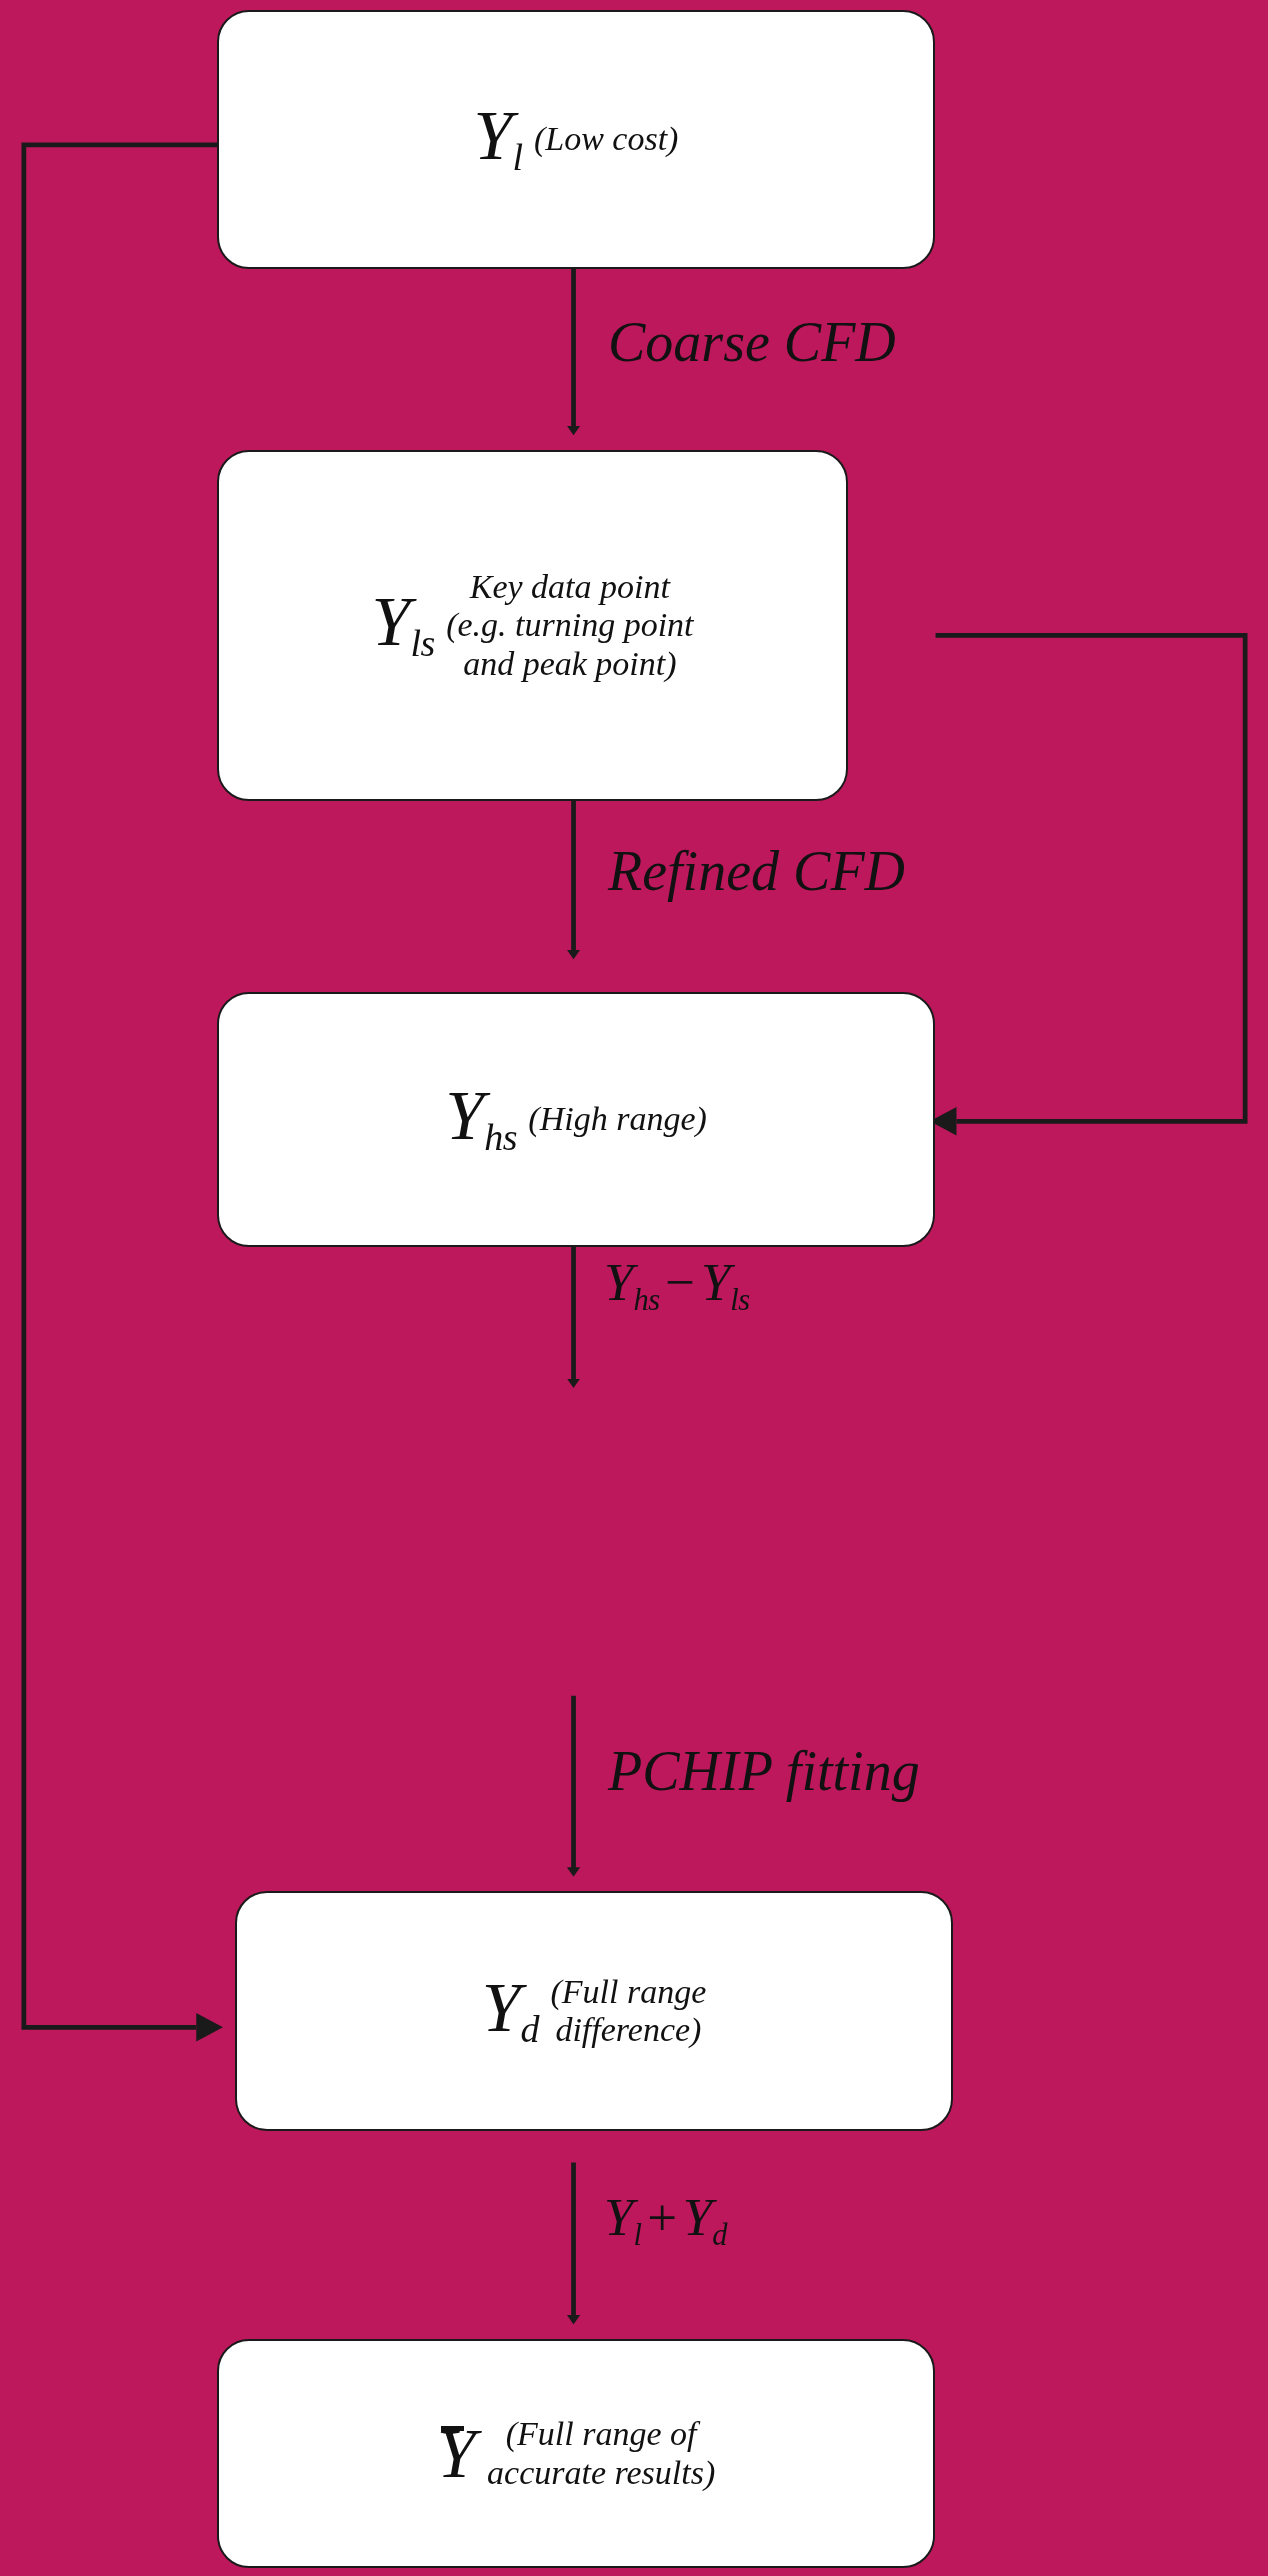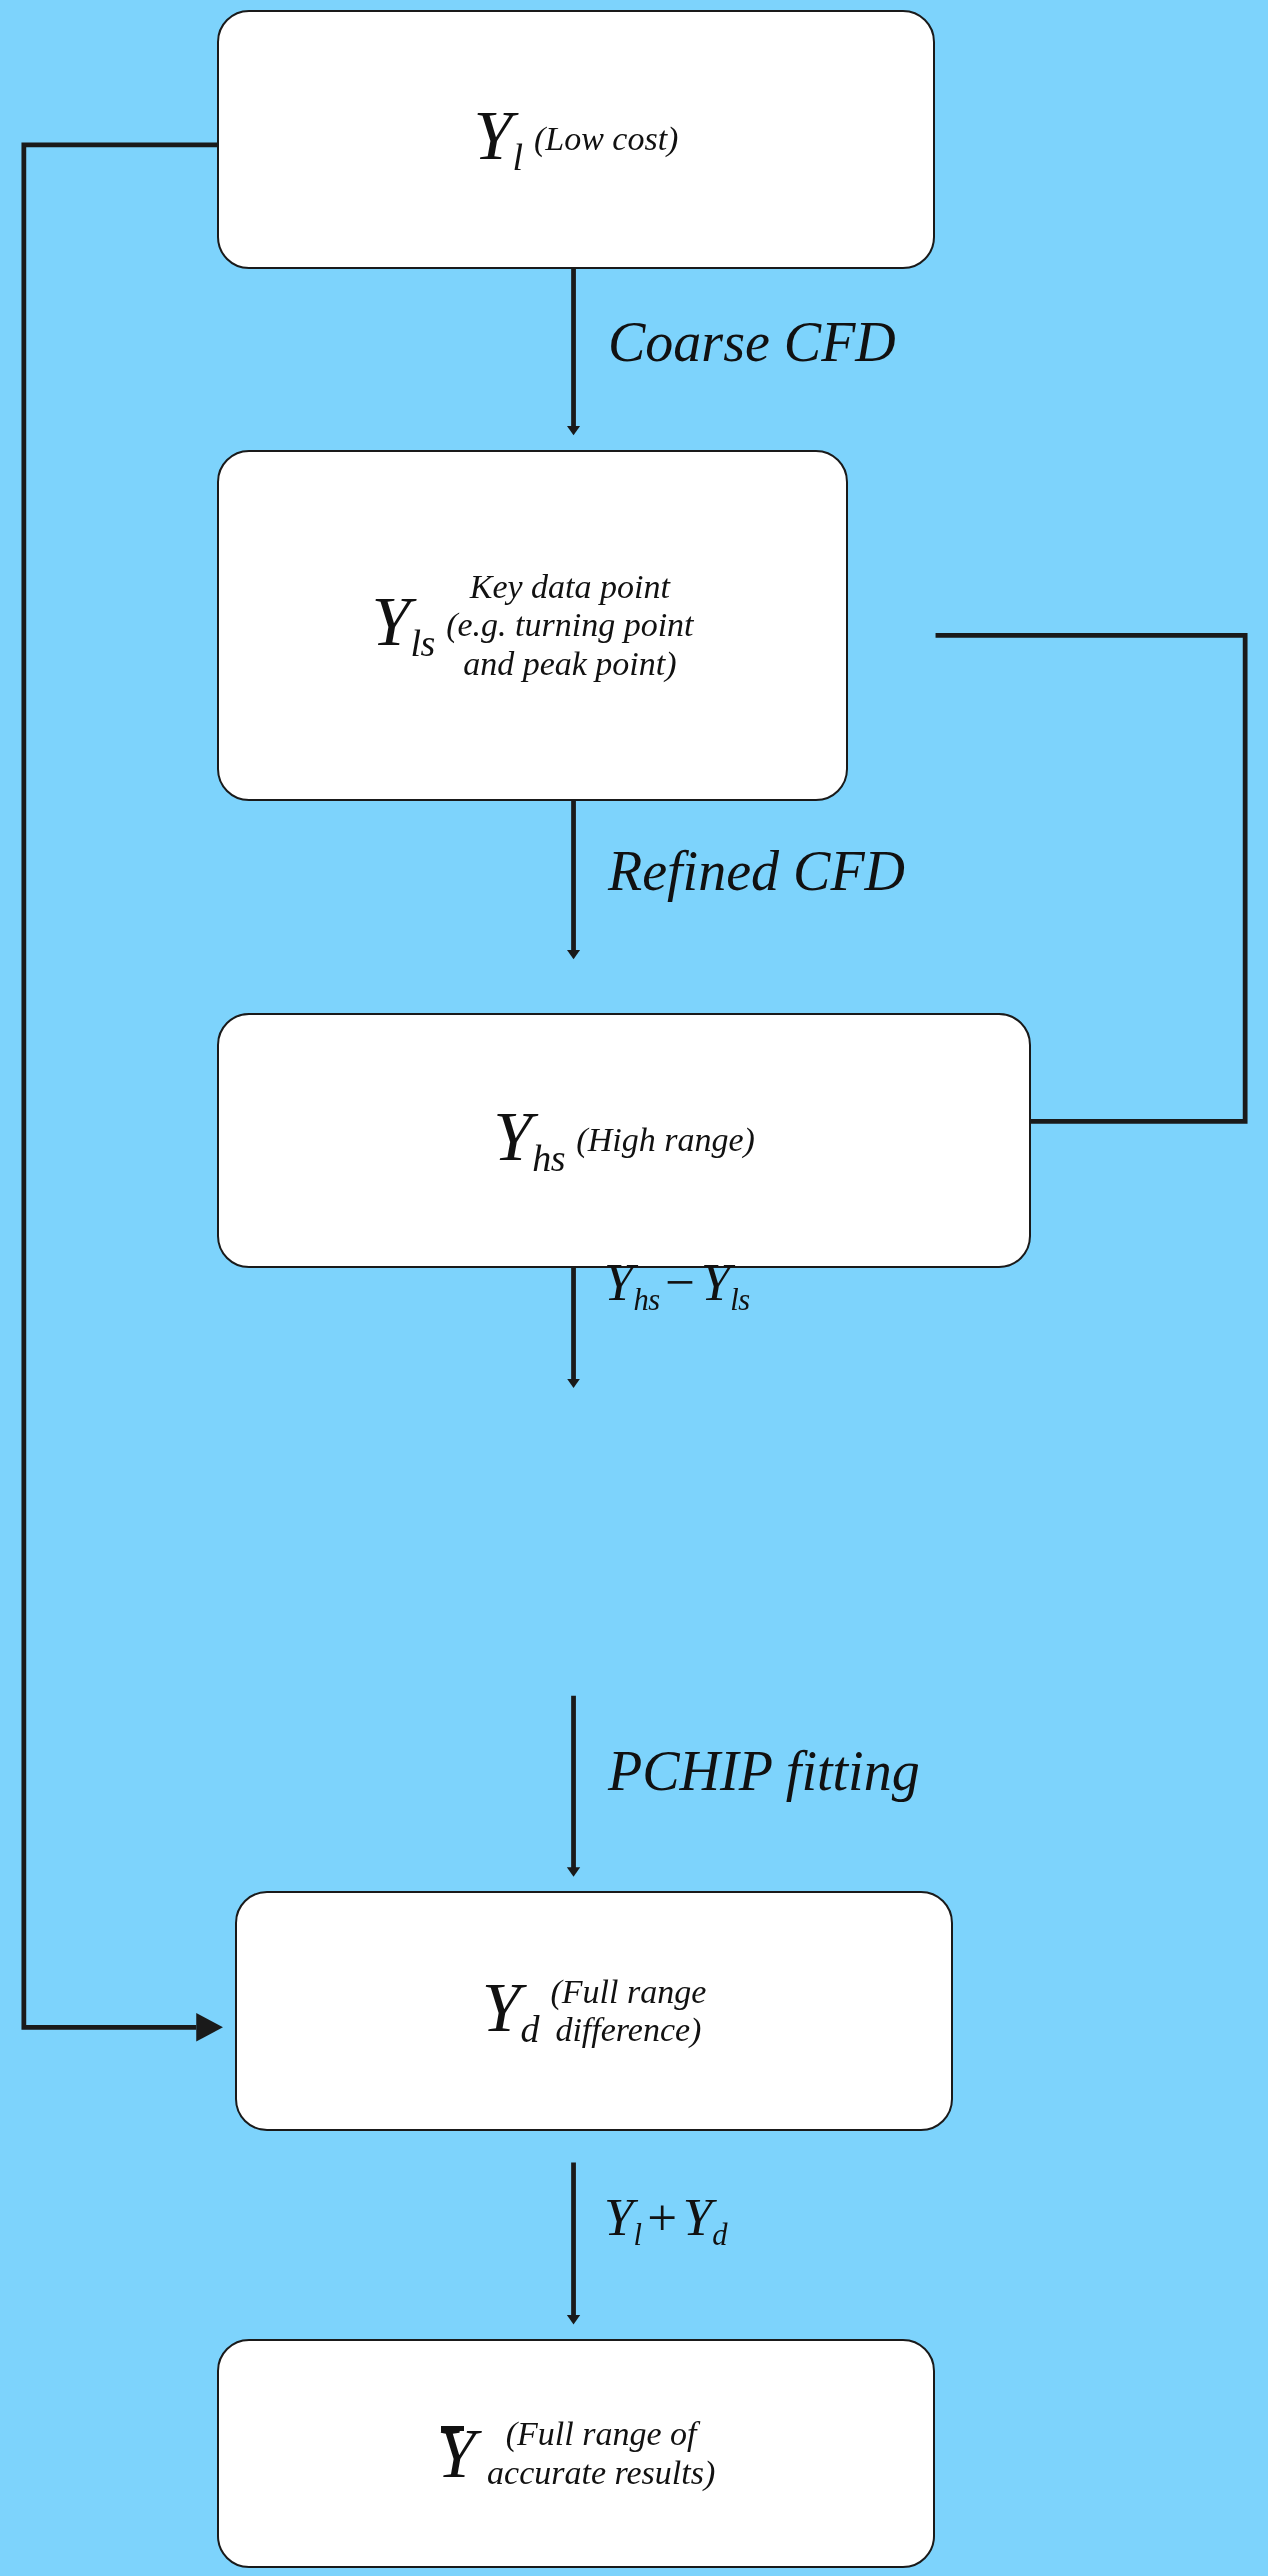--- a/index.html
+++ b/index.html
@@ -10,21 +10,21 @@
   body {
     width: 1269px;
     height: 2576px;
     font-family: "Liberation Serif", "DejaVu Serif", serif;
     overflow: hidden;
   }
   #flowchart-root {
     position: relative;
     width: 1269px;
     height: 2576px;
-    background: #7dd3fc;
+    background: #be185d;
   }
   svg.connector-layer {
     position: absolute;
     left: 0;
     top: 0;
     width: 1269px;
     height: 2576px;
     pointer-events: none;
   }
   .node-box {
@@ -158,21 +158,21 @@
     <div class="node-inner">
       <span class="sym"><span>Y</span><span class="sub">ls</span></span>
       <span class="desc">Key data point
 (e.g. turning point
 and peak point)</span>
     </div>
   </div>
 
   <div class="edge-label" style="left:608px; top:843px;">Refined CFD</div>
 
-  <div class="node-box" style="left:217px; top:1013px; width:814px; height:255px;">
+  <div class="node-box" style="left:217px; top:992px; width:718px; height:255px;">
     <div class="node-inner">
       <span class="sym"><span>Y</span><span class="sub">hs</span></span>
       <span class="desc">(High range)</span>
     </div>
   </div>
 
   <div class="edge-label math" style="left:604px; top:1256px;">
     <span class="sym" style="font-size:53px;"><span>Y</span><span class="sub">hs</span></span><span class="op">−</span><span class="sym" style="font-size:53px;"><span>Y</span><span class="sub">ls</span></span>
   </div>
 

